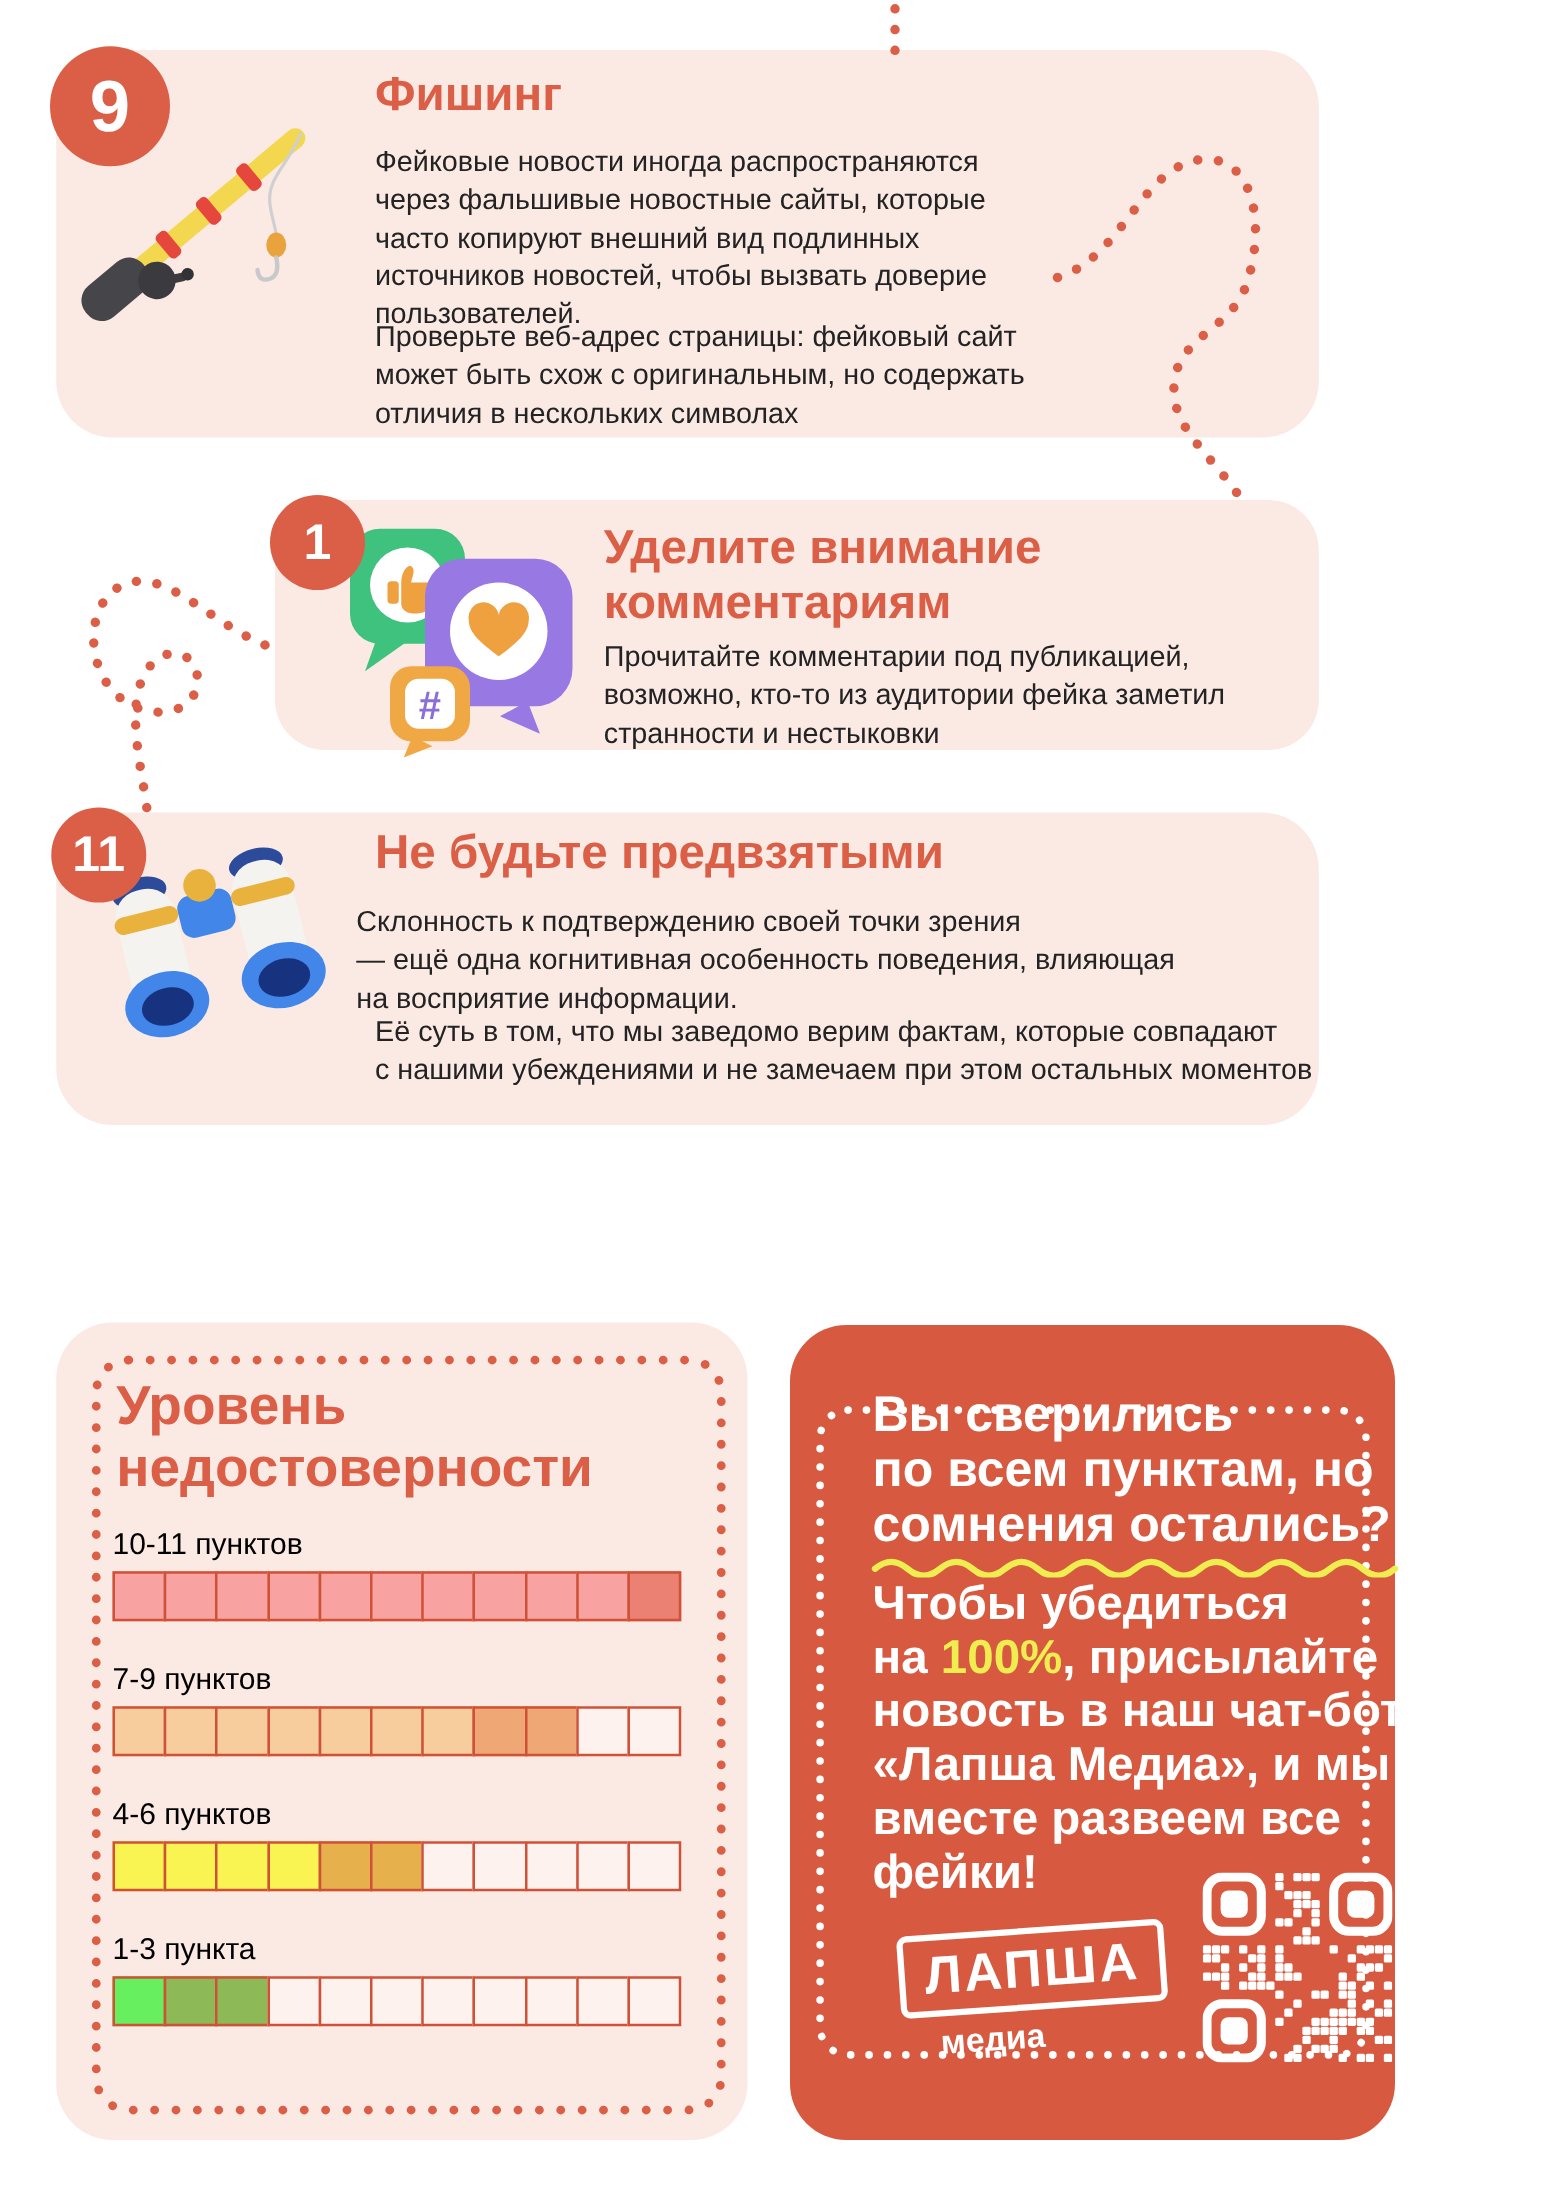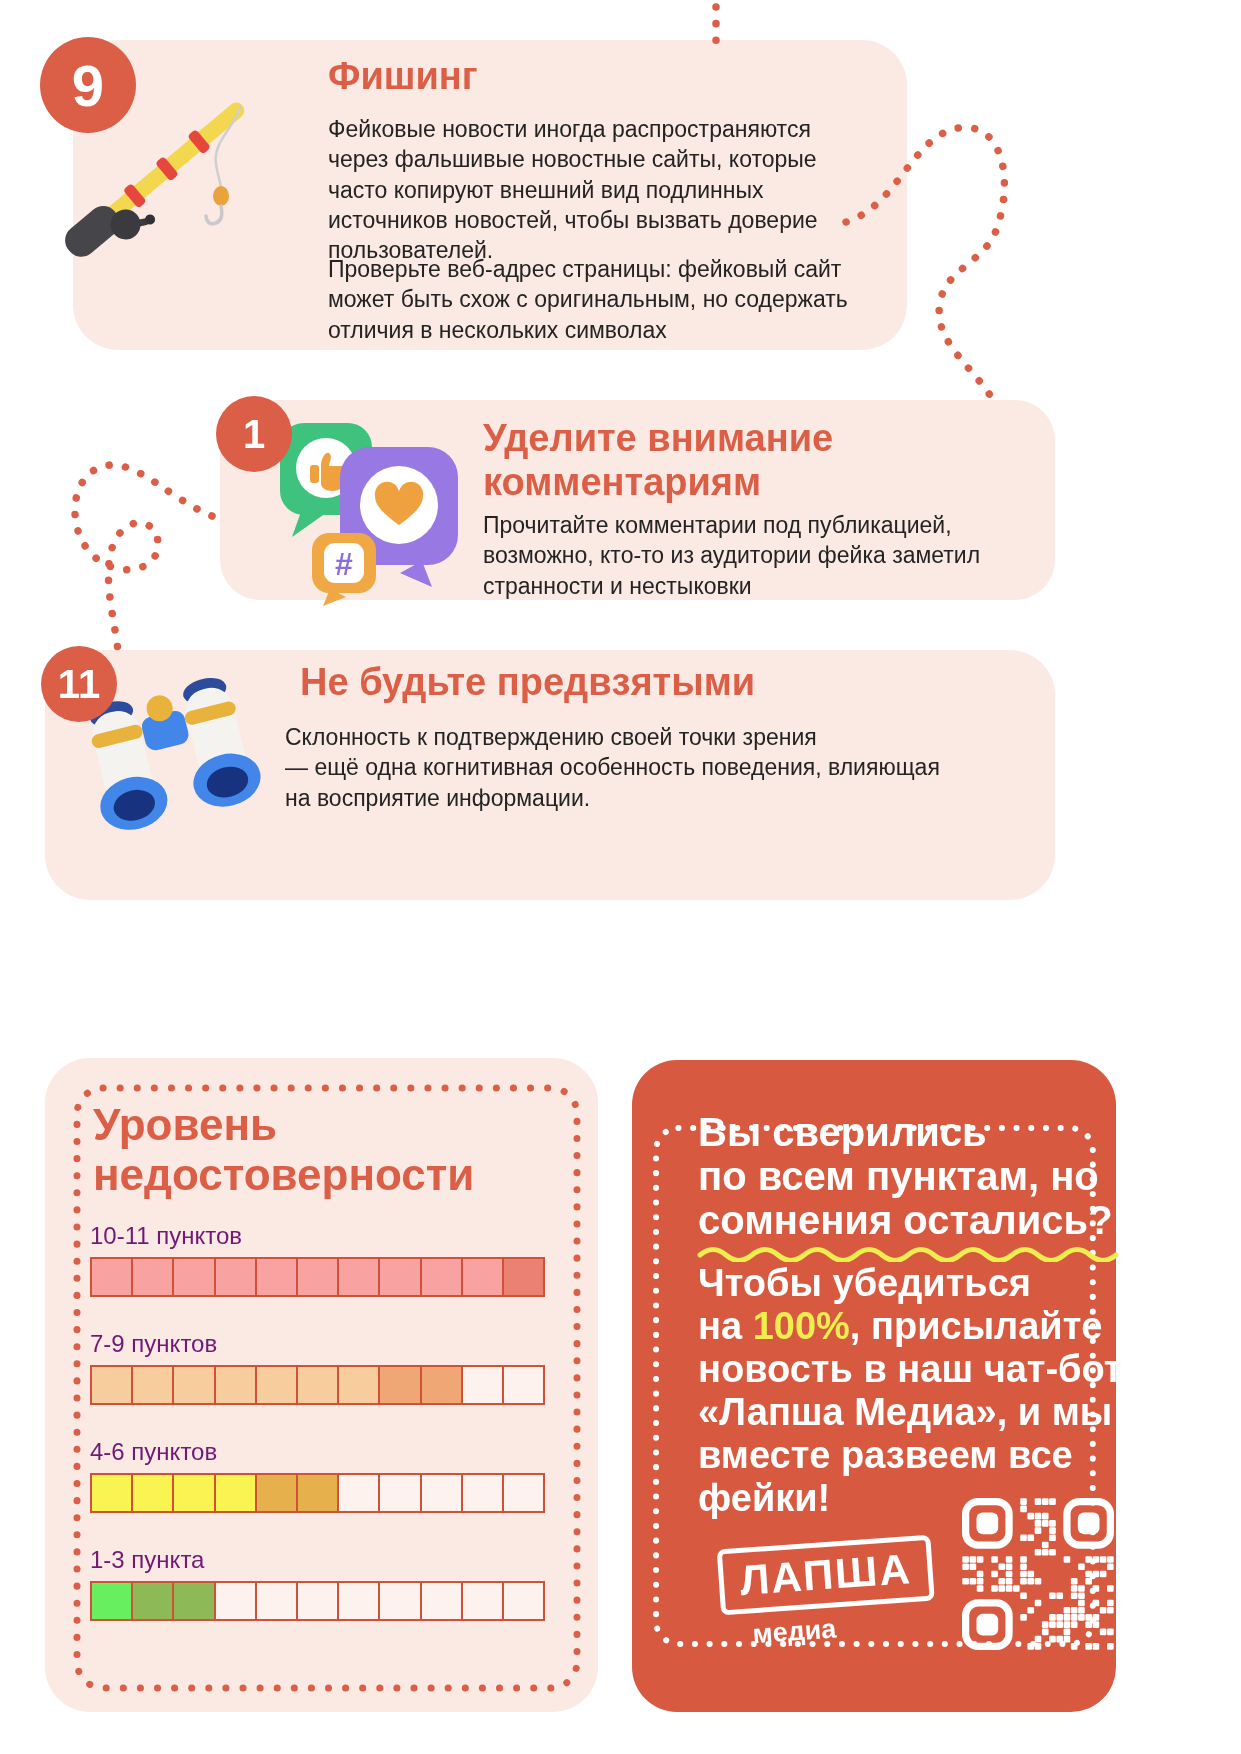--- a/index.html
+++ b/index.html
@@ -16,21 +16,21 @@
   .body-text{position:absolute;font-size:23px;line-height:1.32;white-space:pre-line;color:var(--text);}
   .illu{position:absolute;z-index:4;}
   .deco{position:absolute;left:0;top:0;width:1241px;height:1754px;pointer-events:none;z-index:3;}
   .dotted-frame{position:absolute;left:0;top:0;width:100%;height:100%;pointer-events:none;}
 
   
   #panel-left{left:45px;top:1058px;width:553px;height:654px;}
   #lvl-title{position:absolute;left:48px;top:42px;font-size:44px;line-height:1.14;font-weight:700;color:var(--accent);white-space:pre-line;}
   #bars{position:absolute;left:45px;top:164px;width:460px;}
   .bar-row{margin-bottom:33px;}
-  .bar-label{font-size:24px;margin-bottom:7px;color:#701a75;}
+  .bar-label{font-size:24px;margin-bottom:7px;color:#000000;}
   .bar-cells{display:flex;width:455px;}
   .bar-cell{flex:1;height:40px;border:2px solid var(--cellBorder);margin-left:-2px;box-sizing:border-box;}
   .bar-cell:first-child{margin-left:0;}
   .bar-cell.empty{background:var(--cellEmpty);}
 
   
   #panel-right{left:632px;top:1060px;width:484px;height:652px;background:var(--accent_deep);border-radius:45px;position:absolute;}
   #cta-heading{position:absolute;left:66px;top:50px;width:450px;color:#fff;font-weight:800;font-size:40px;line-height:1.1;white-space:pre-line;}
   #cta-wave{position:absolute;left:64px;top:186px;}
   #cta-body{position:absolute;left:66px;top:202px;width:460px;color:#fff;font-weight:800;font-size:38px;line-height:1.13;white-space:pre-line;}
@@ -38,21 +38,21 @@
   #logo{position:absolute;left:88px;top:482px;transform:rotate(-4deg);color:#fff;}
   #logo-stamp{display:inline-block;border:5px solid #fff;border-radius:8px;padding:4px 16px;font-weight:800;font-size:42px;letter-spacing:2px;}
   #logo-sub{margin:6px 0 0 30px;font-weight:800;font-size:27px;}
   #qr{position:absolute;left:330px;top:438px;width:152px;height:152px;}
 </style>
 </head>
 <body>
 
 <div id="poster">
 
-  <div class="box" id="sec9" style="left:45px;top:40px;width:834px;height:310px;margin-left:28px;">
+  <div class="box" id="sec9" style="left:45px;top:40px;width:1010px;height:310px;">
     <div class="sec-title" style="left:255px;top:14px;">Фишинг</div>
     <div class="body-text" style="left:255px;top:214px;width:620px;">Проверьте веб-адрес страницы: фейковый сайт
 может быть схож с оригинальным, но содержать
 отличия в нескольких символах</div>
     <div class="body-text" style="left:255px;top:74px;width:620px;">Фейковые новости иногда распространяются
 через фальшивые новостные сайты, которые
 часто копируют внешний вид подлинных
 источников новостей, чтобы вызвать доверие
 пользователей.</div>
   </div>
@@ -109,20 +109,22 @@
       <rect x="52" y="138" width="40" height="40" rx="11" fill="#FFFFFF"></rect>
       <text x="72" y="170" font-size="32" font-weight="bold" fill="#8A6FD8" text-anchor="middle" font-family="Liberation Sans, sans-serif">#</text>
     </g>
   </svg>
 
   <div class="box" id="sec11" style="left:45px;top:650px;width:1010px;height:250px;">
     <div class="sec-title" style="left:255px;top:10px;">Не будьте предвзятыми</div>
     <div class="body-text" style="left:240px;top:60px;width:740px;margin-top:12px;">Склонность к подтверждению своей точки зрения
 — ещё одна когнитивная особенность поведения, влияющая
 на восприятие информации.</div>
+    <div class="body-text" style="left:255px;top:160px;width:780px;">Её суть в том, что мы заведомо верим фактам, которые совпадают
+с нашими убеждениями и не замечаем при этом остальных моментов</div>
   </div>
   <div class="badge" style="left:41px;top:646px;width:76px;height:76px;font-size:40px;">
     <span>11</span>
   </div>
 
   <svg class="illu" style="left:60px;top:655px;" width="220" height="185" viewBox="0 0 220 185">
     <g transform="rotate(-14 110 95)">
       <rect x="88" y="58" width="44" height="34" rx="10" fill="#4186E8"></rect>
       <circle cx="110" cy="52" r="13" fill="#E8B23C"></circle>
       <g>

